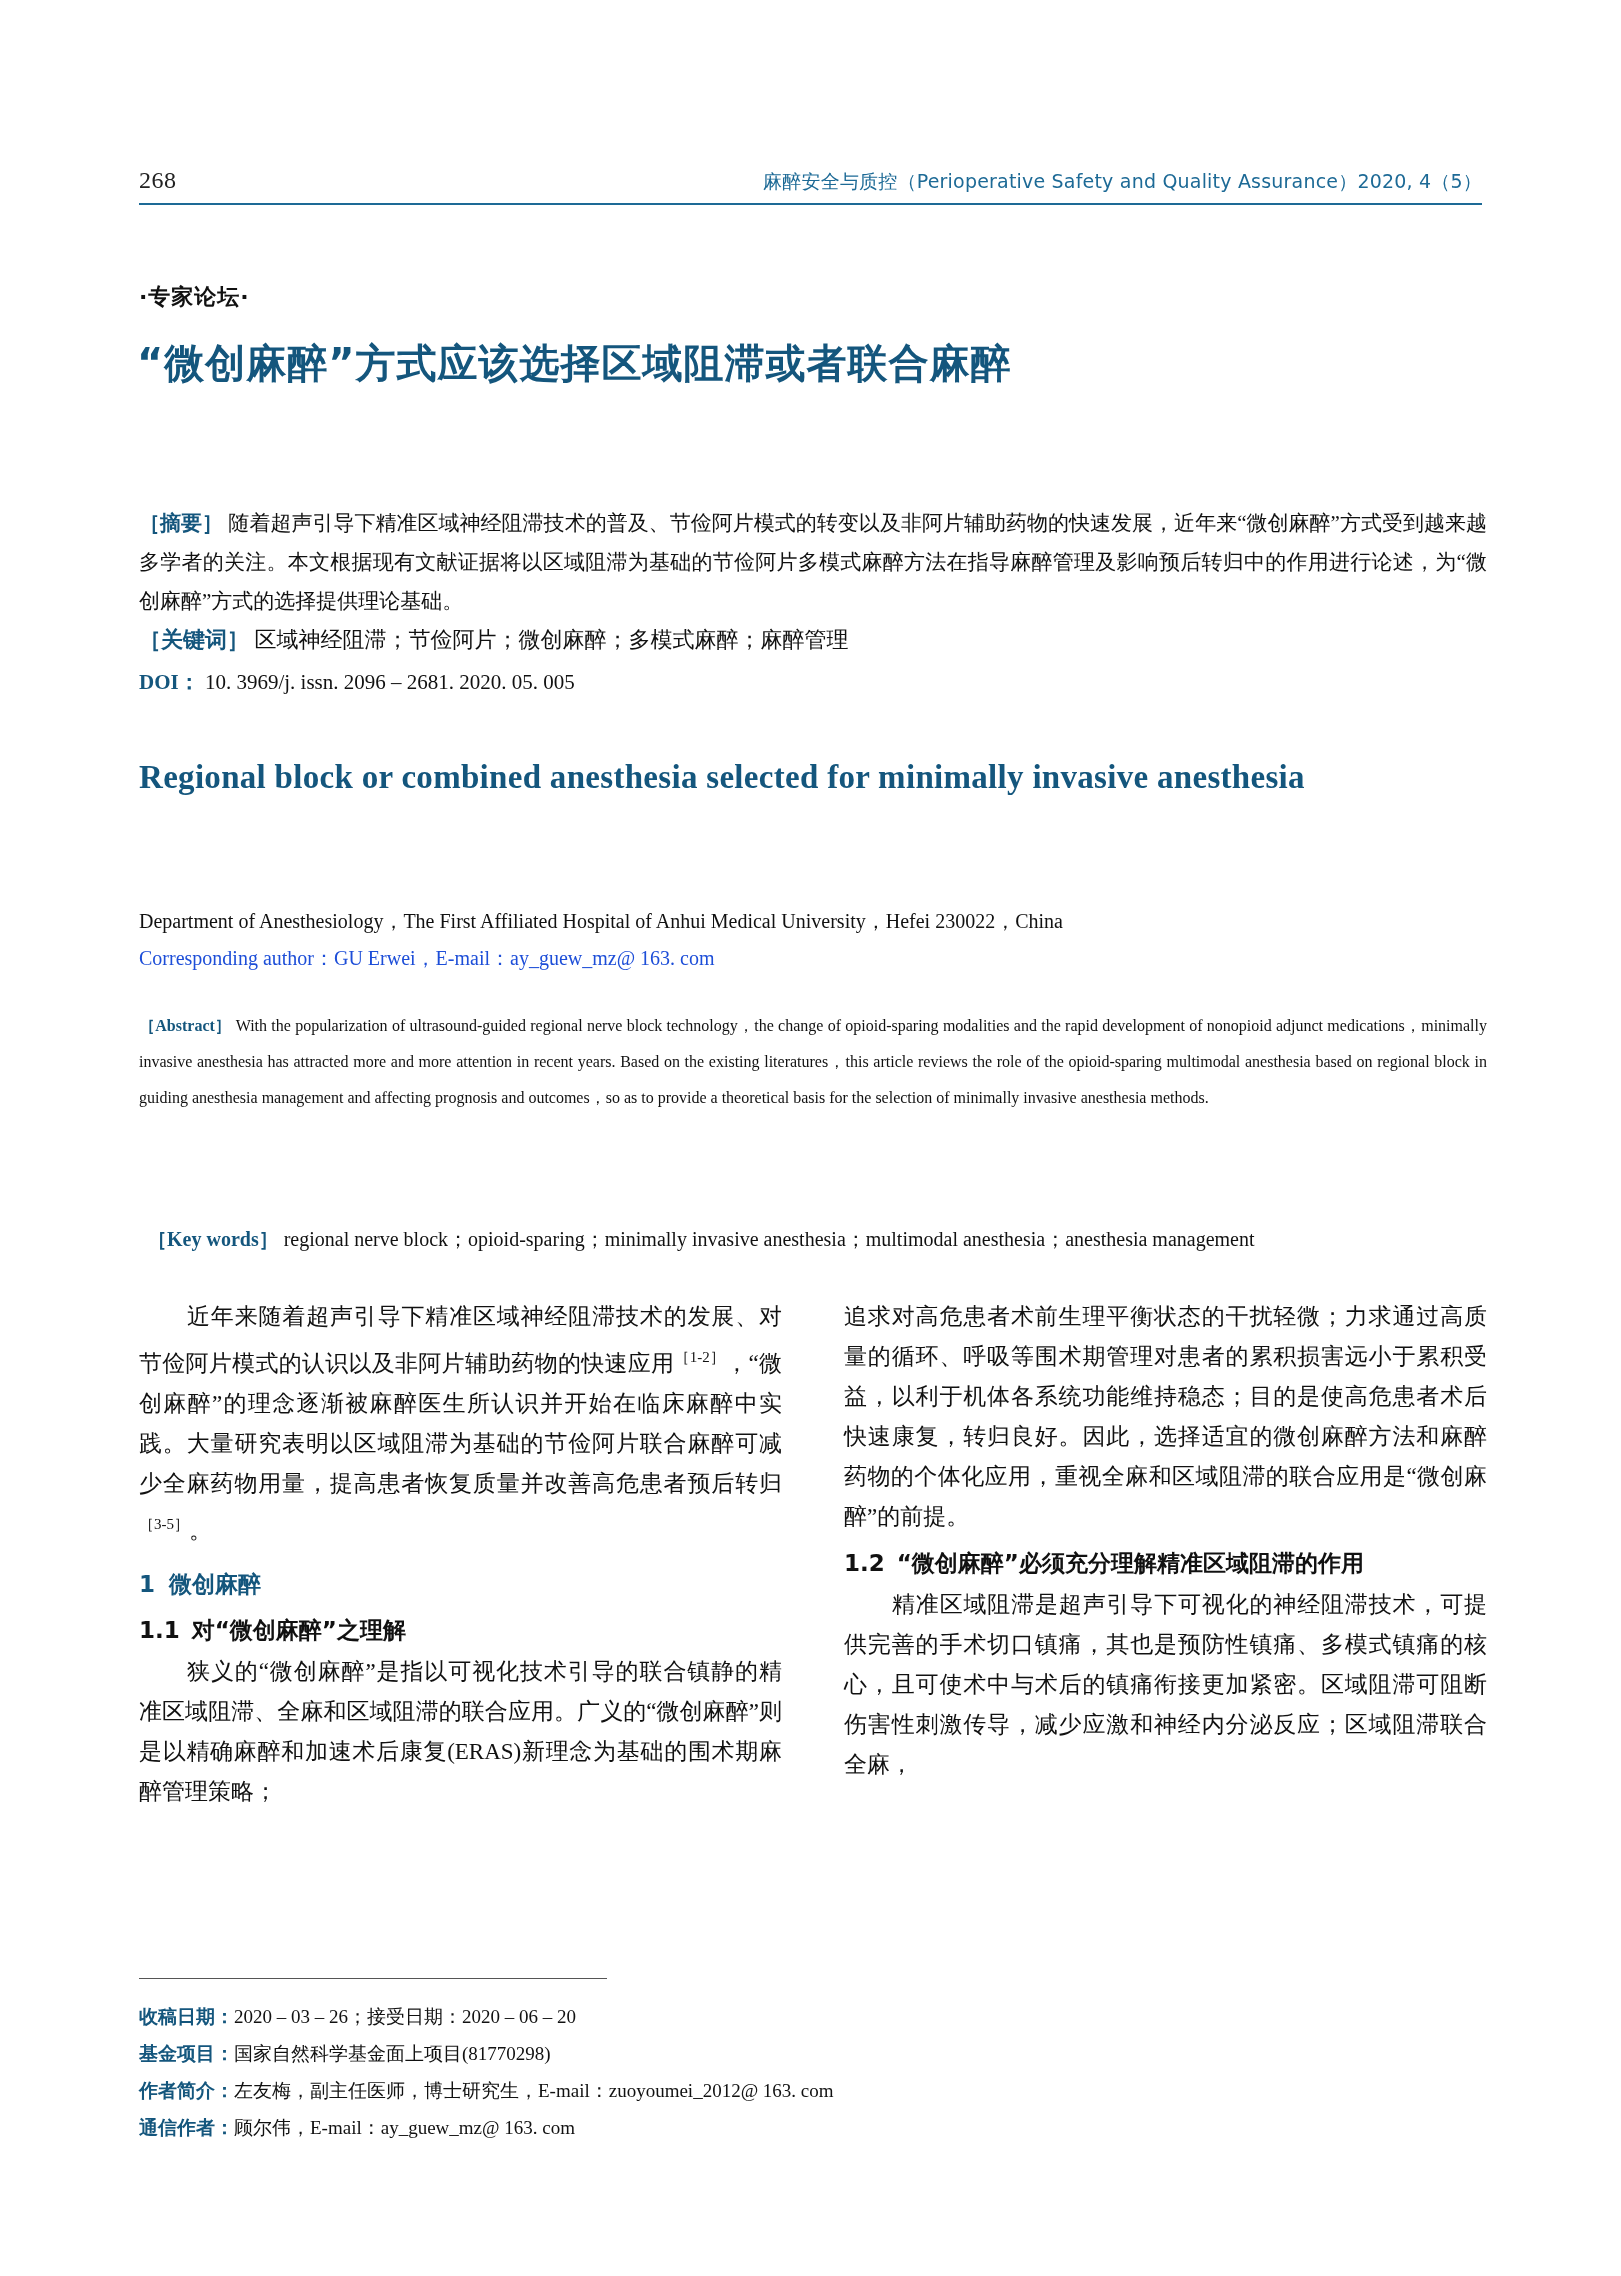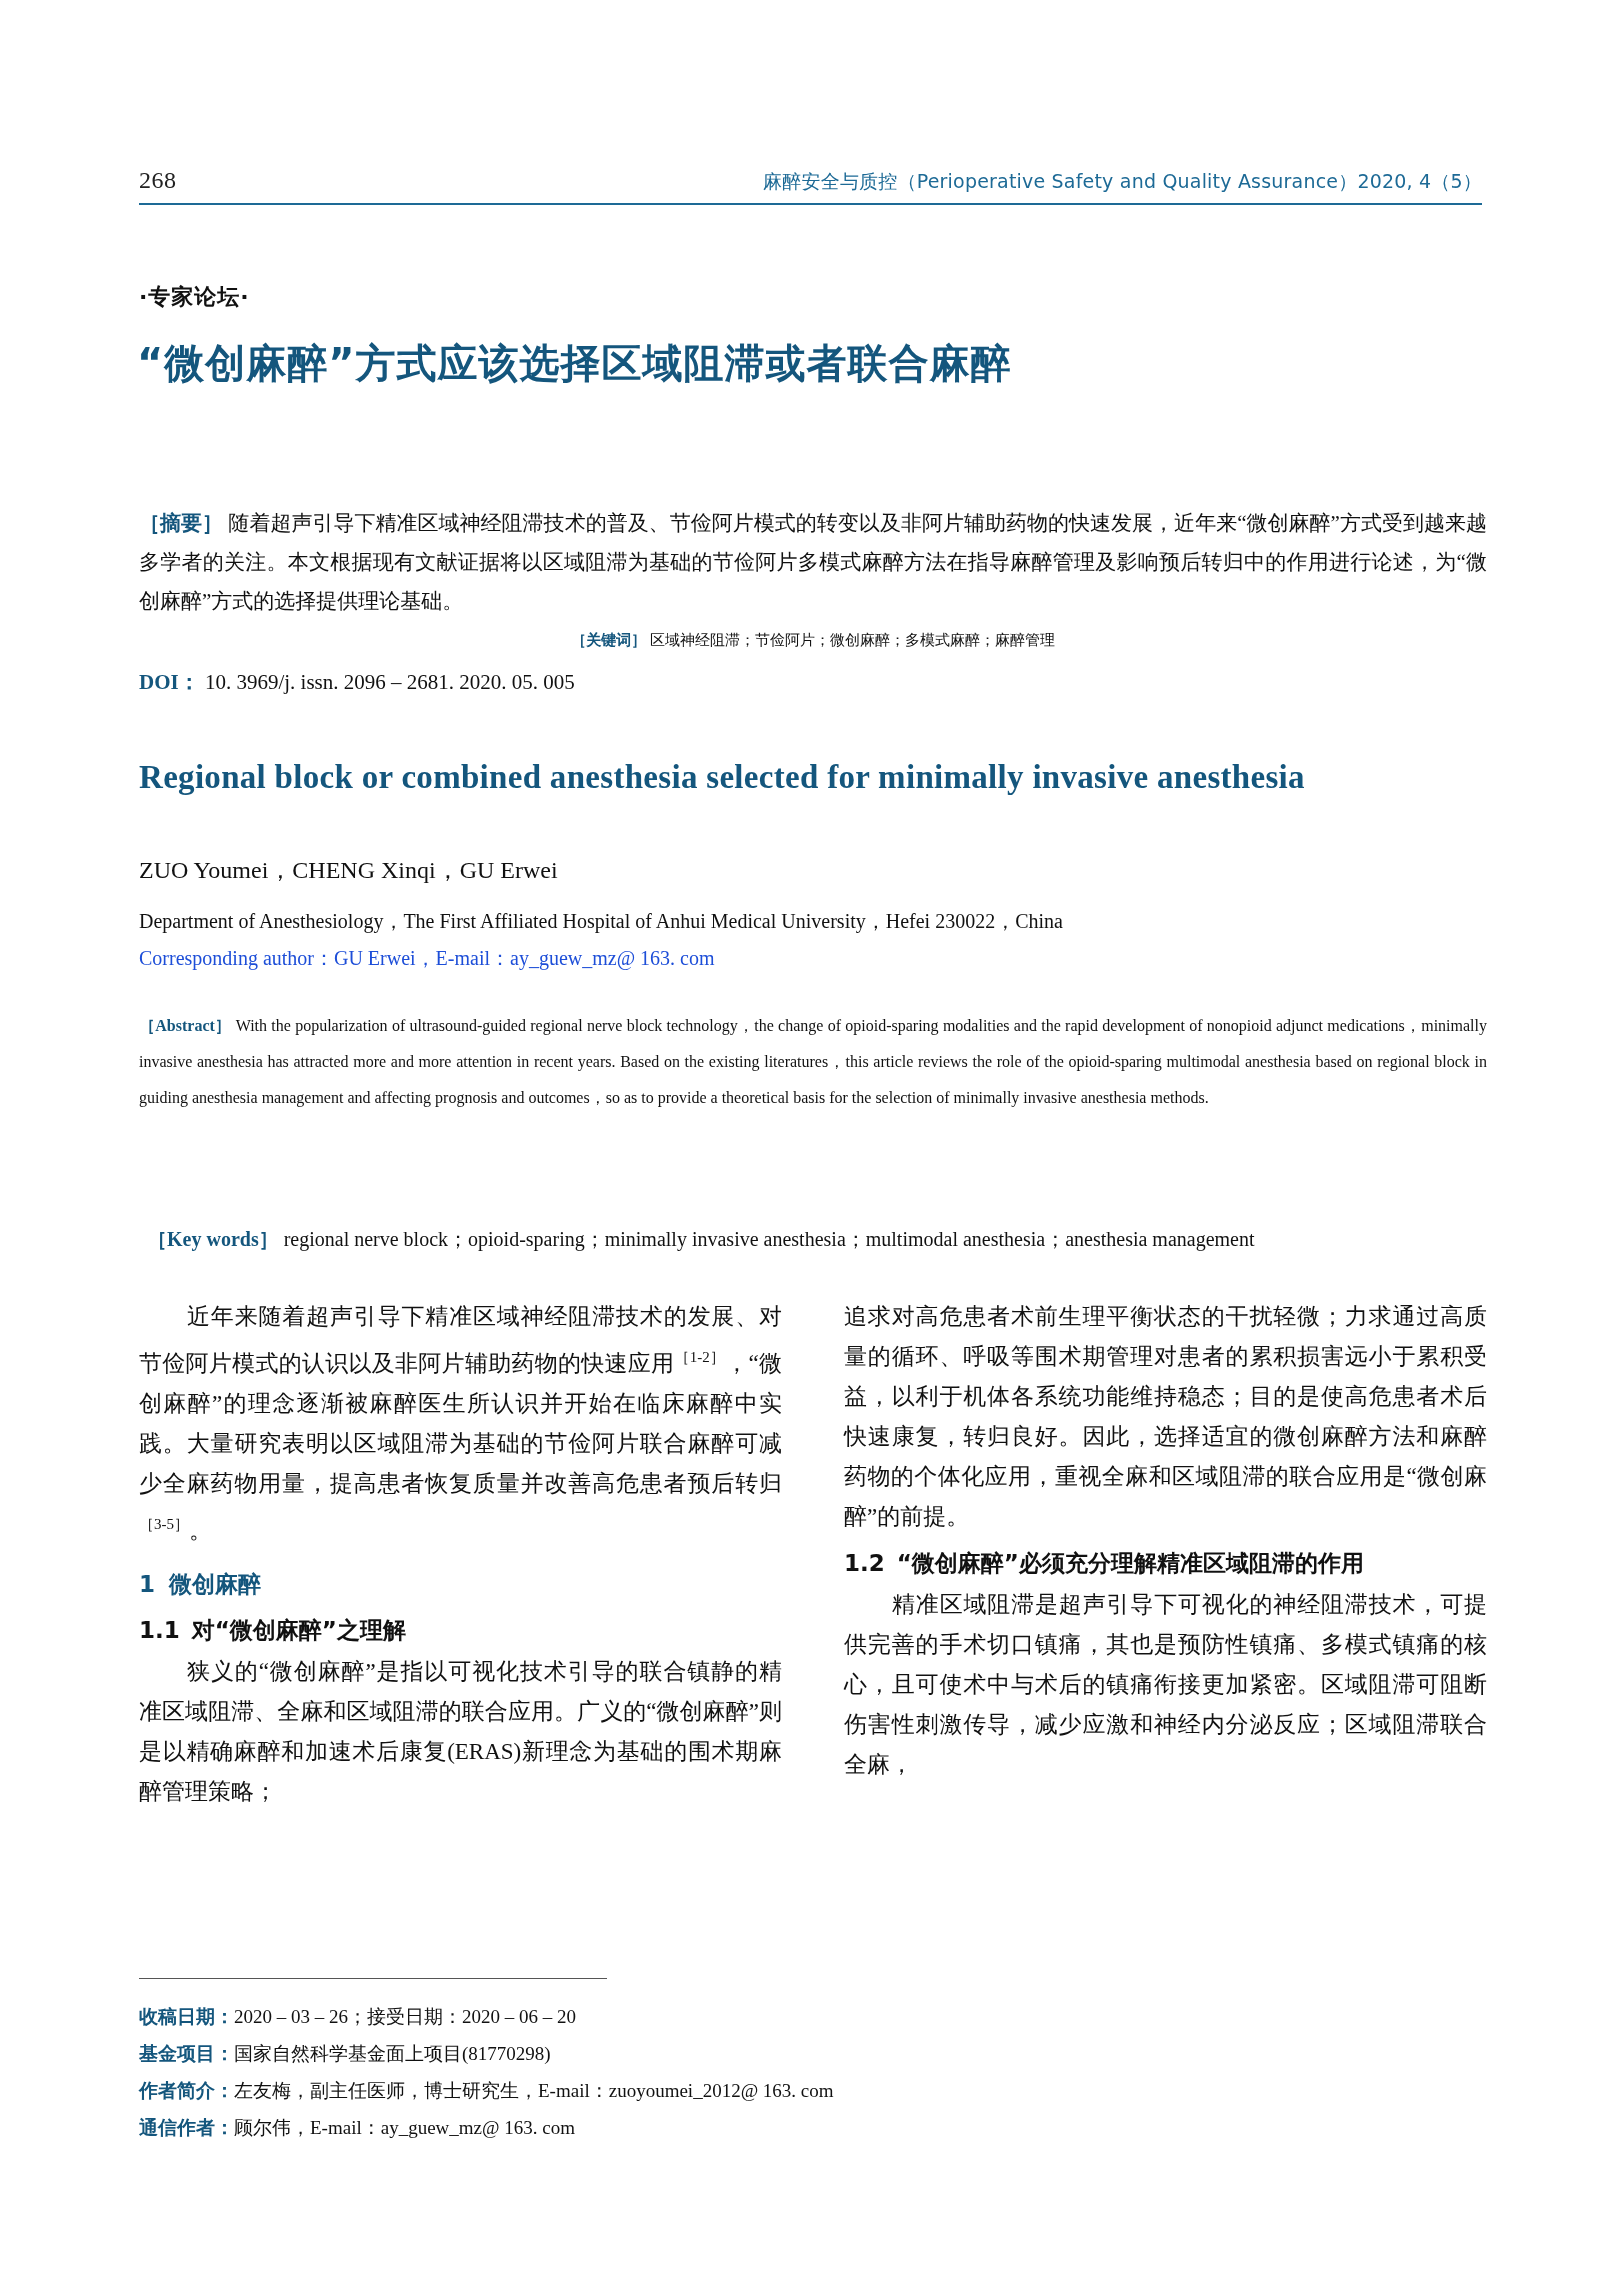--- a/index.html
+++ b/index.html
@@ -110,24 +110,23 @@
   }
   .lbl-blue {
     color: #14567d;
     font-weight: bold;
   }
   .zh-kw {
     position: absolute;
     left: 139px;
     top: 595px;
     width: 1348px;
-    font-size: 15px;
+    font-size: 22px;
     line-height: 34px;
     color: #111;
-    text-align: center;
   }
   .zh-doi {
     position: absolute;
     left: 139px;
     top: 637px;
     width: 1348px;
     font-size: 21px;
     line-height: 34px;
     color: #111;
   }
@@ -291,21 +290,20 @@
     <span class="lbl-blue">［关键词］</span>
     <span>区域神经阻滞；节俭阿片；微创麻醉；多模式麻醉；麻醉管理</span>
   </div>
 
   <div class="zh-doi">
     <span class="doi-lbl">DOI：</span>
     <span>10. 3969/j. issn. 2096 – 2681. 2020. 05. 005</span>
   </div>
 
   <div class="en-title">Regional block or combined anesthesia selected for minimally invasive anesthesia</div>
-  <div class="en-authors">ZUO Youmei，CHENG Xinqi，GU Erwei</div>
   <div class="en-aff">Department of Anesthesiology，The First Affiliated Hospital of Anhui Medical University，Hefei 230022，China</div>
   <div class="en-corr">Corresponding author：GU Erwei，E-mail：ay_guew_mz@ 163. com</div>
 
   <div class="en-abs">
     <span class="lbl-blue">［Abstract］</span>
     <span>With the popularization of ultrasound-guided regional nerve block technology，the change of opioid-sparing modalities and the rapid development of nonopioid adjunct medications，minimally invasive anesthesia has attracted more and more attention in recent years. Based on the existing literatures，this article reviews the role of the opioid-sparing multimodal anesthesia based on regional block in guiding anesthesia management and affecting prognosis and outcomes，so as to provide a theoretical basis for the selection of minimally invasive anesthesia methods.</span>
   </div>
 
   <div class="en-kw">
     <span class="lbl-blue">［Key words］</span>

